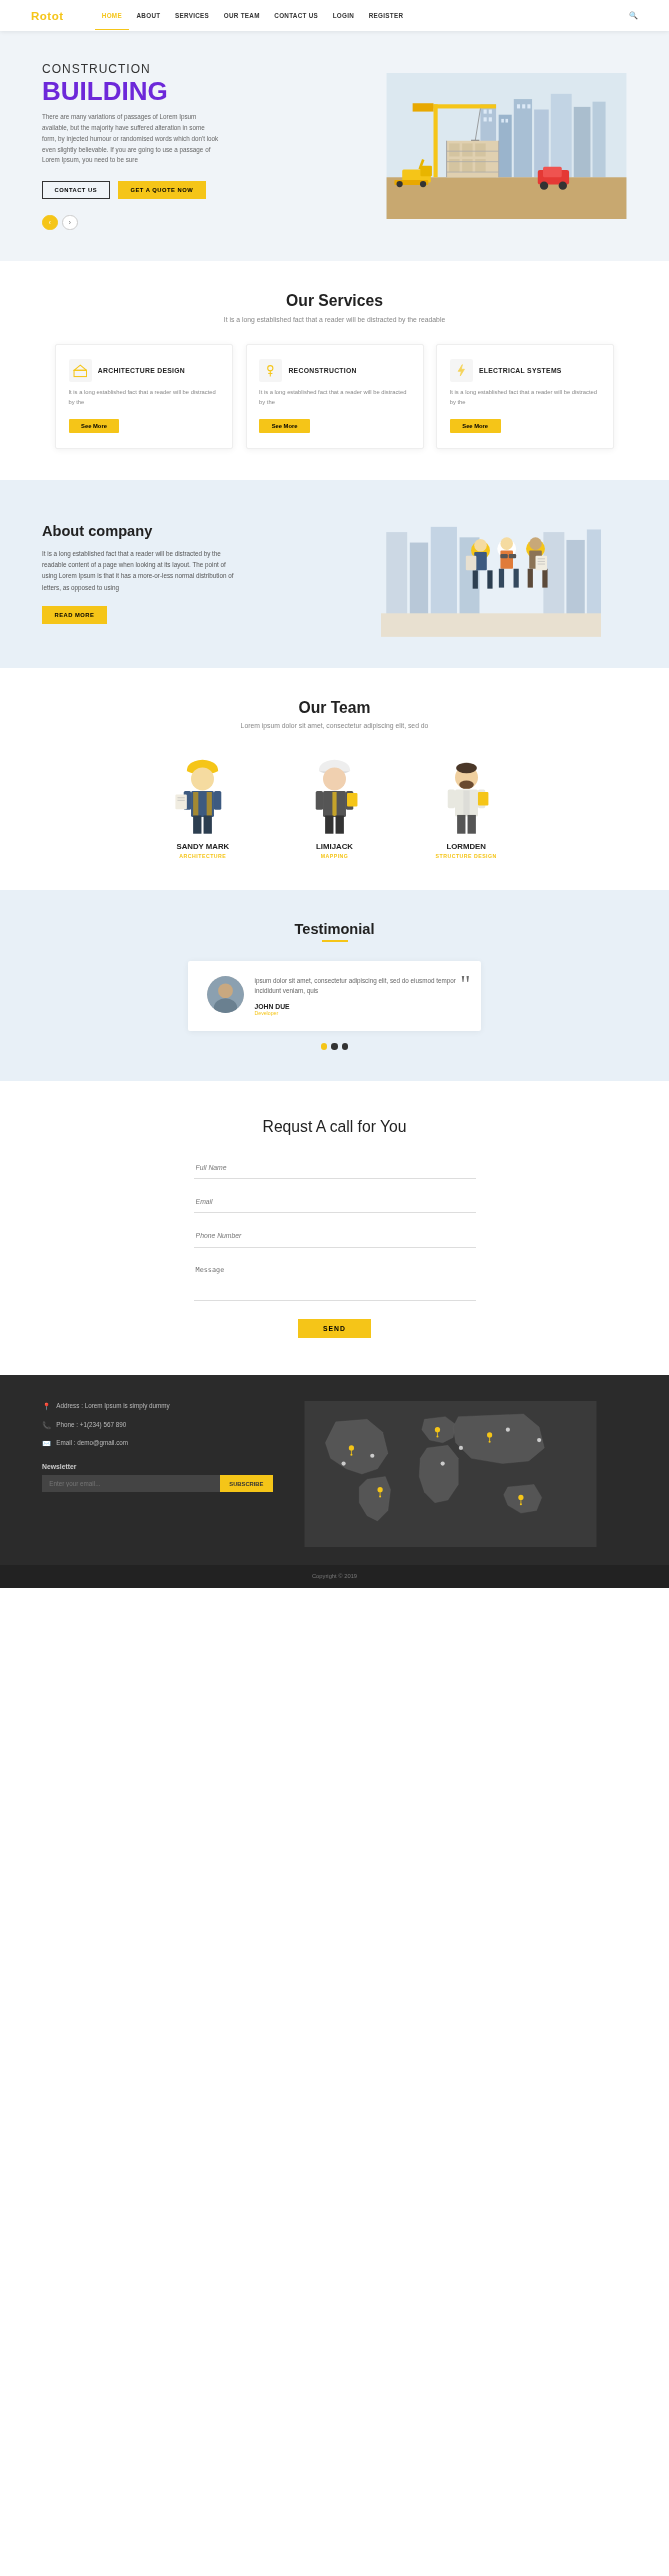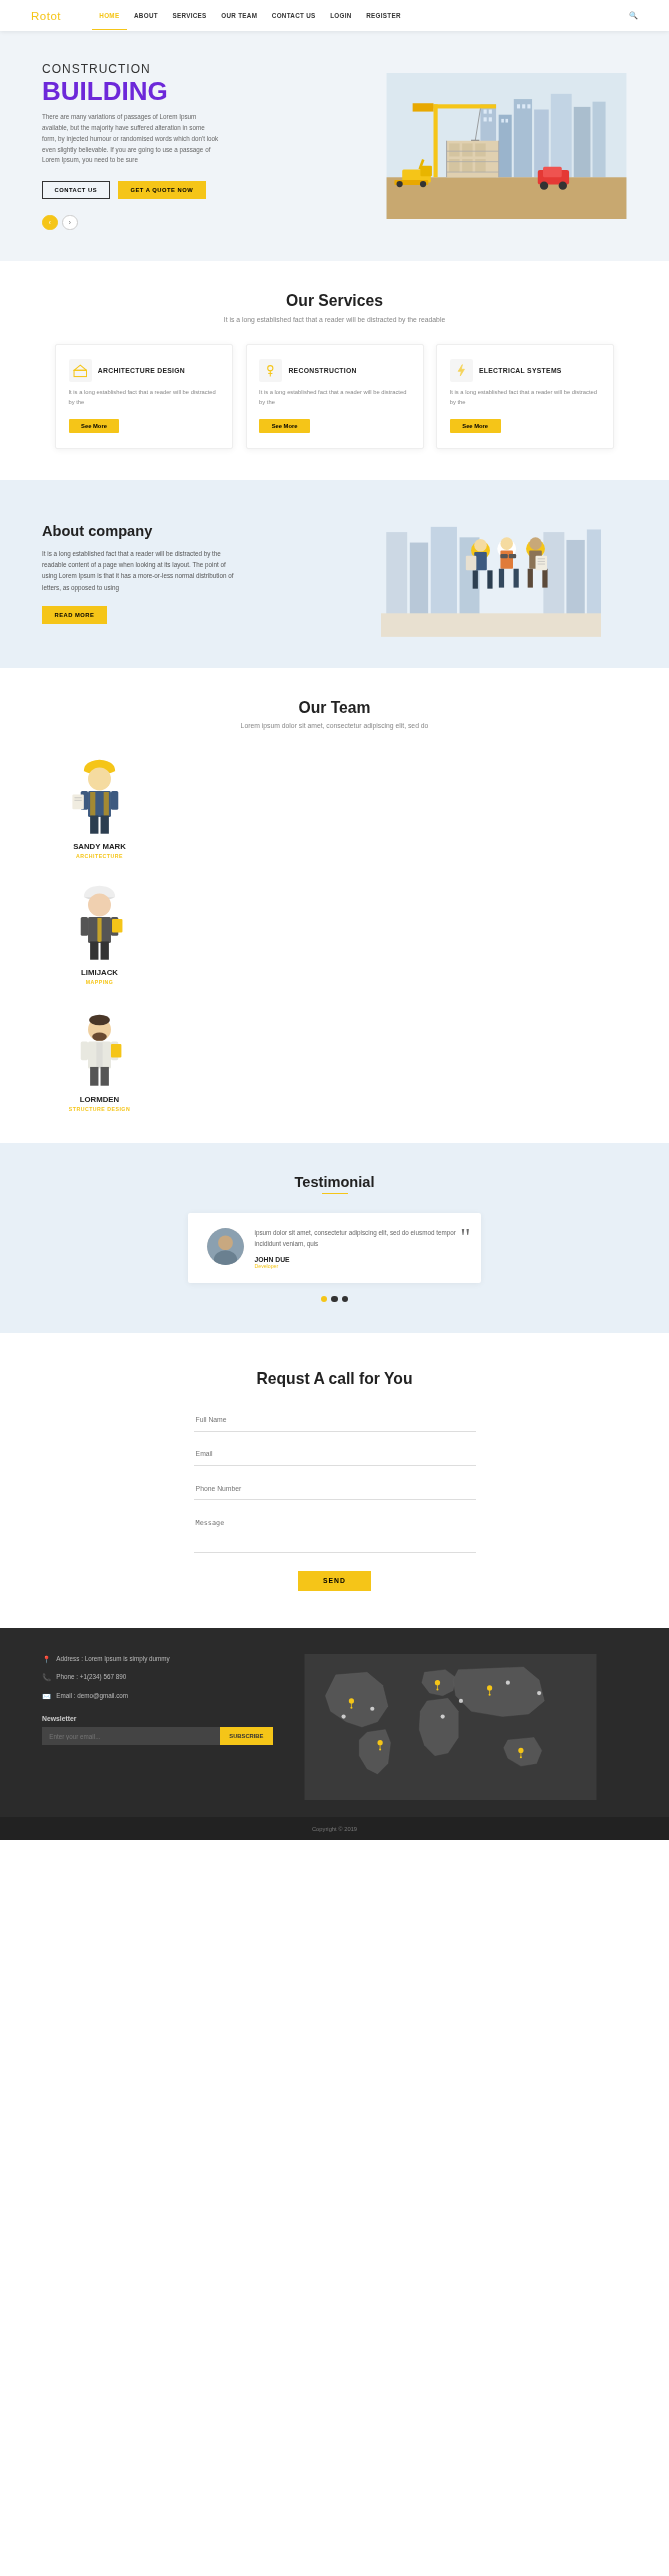--- a/index.html
+++ b/index.html
@@ -11,21 +11,21 @@
       display: flex;
       align-items: center;
       padding: 0 31px;
       height: 31px;
       box-shadow: 0 1px 4.2px rgba(0,0,0,0.08);
       position: relative;
       z-index: 10;
     }
     .logo {
       color: #f5c518;
-      font-weight: 400;
+      font-weight: 700;
       font-size: 11.5px;
       margin-right: 31px;
       letter-spacing: 0.5px;
     }
     .nav-links {
       display: flex;
       gap: 0;
       list-style: none;
       flex: 1;
     }
@@ -216,21 +216,20 @@
     .team-section {
       background: #fff;
       padding: 31px 42px;
       text-align: center;
     }
     .team-grid {
       display: flex;
       gap: 16.7px;
       justify-content: center;
       margin-top: 21px;
-      flex-direction: column;
     }
     .team-card {
       flex: 1;
       max-width: 115px;
       text-align: center;
     }
     .team-avatar {
       width: 73px;
       height: 84px;
       margin: 0 auto 8.4px;
@@ -330,38 +329,39 @@
     .dot.dark { background: #333; }
 
     
     .contact-section {
       background: #fff;
       padding: 37px 42px;
       text-align: center;
     }
     .contact-title {
       font-size: 15.7px;
-      font-weight: 700;
+      font-weight: 400;
       color: #222;
       margin-bottom: 21px;
     }
     .contact-form {
       max-width: 282px;
       margin: 0 auto;
     }
     .form-input {
       width: 100%;
       border: none;
       border-bottom: 0.5px solid #ddd;
       padding: 7.3px 2.1px;
       font-size: 6.8px;
       color: #999;
       outline: none;
       margin-bottom: 11.5px;
       background: transparent;
+      font-style: italic;
     }
     .form-textarea {
       width: 100%;
       border: none;
       border-bottom: 0.5px solid #ddd;
       padding: 7.3px 2.1px;
       font-size: 6.8px;
       color: #999;
       outline: none;
       margin-bottom: 15.7px;

